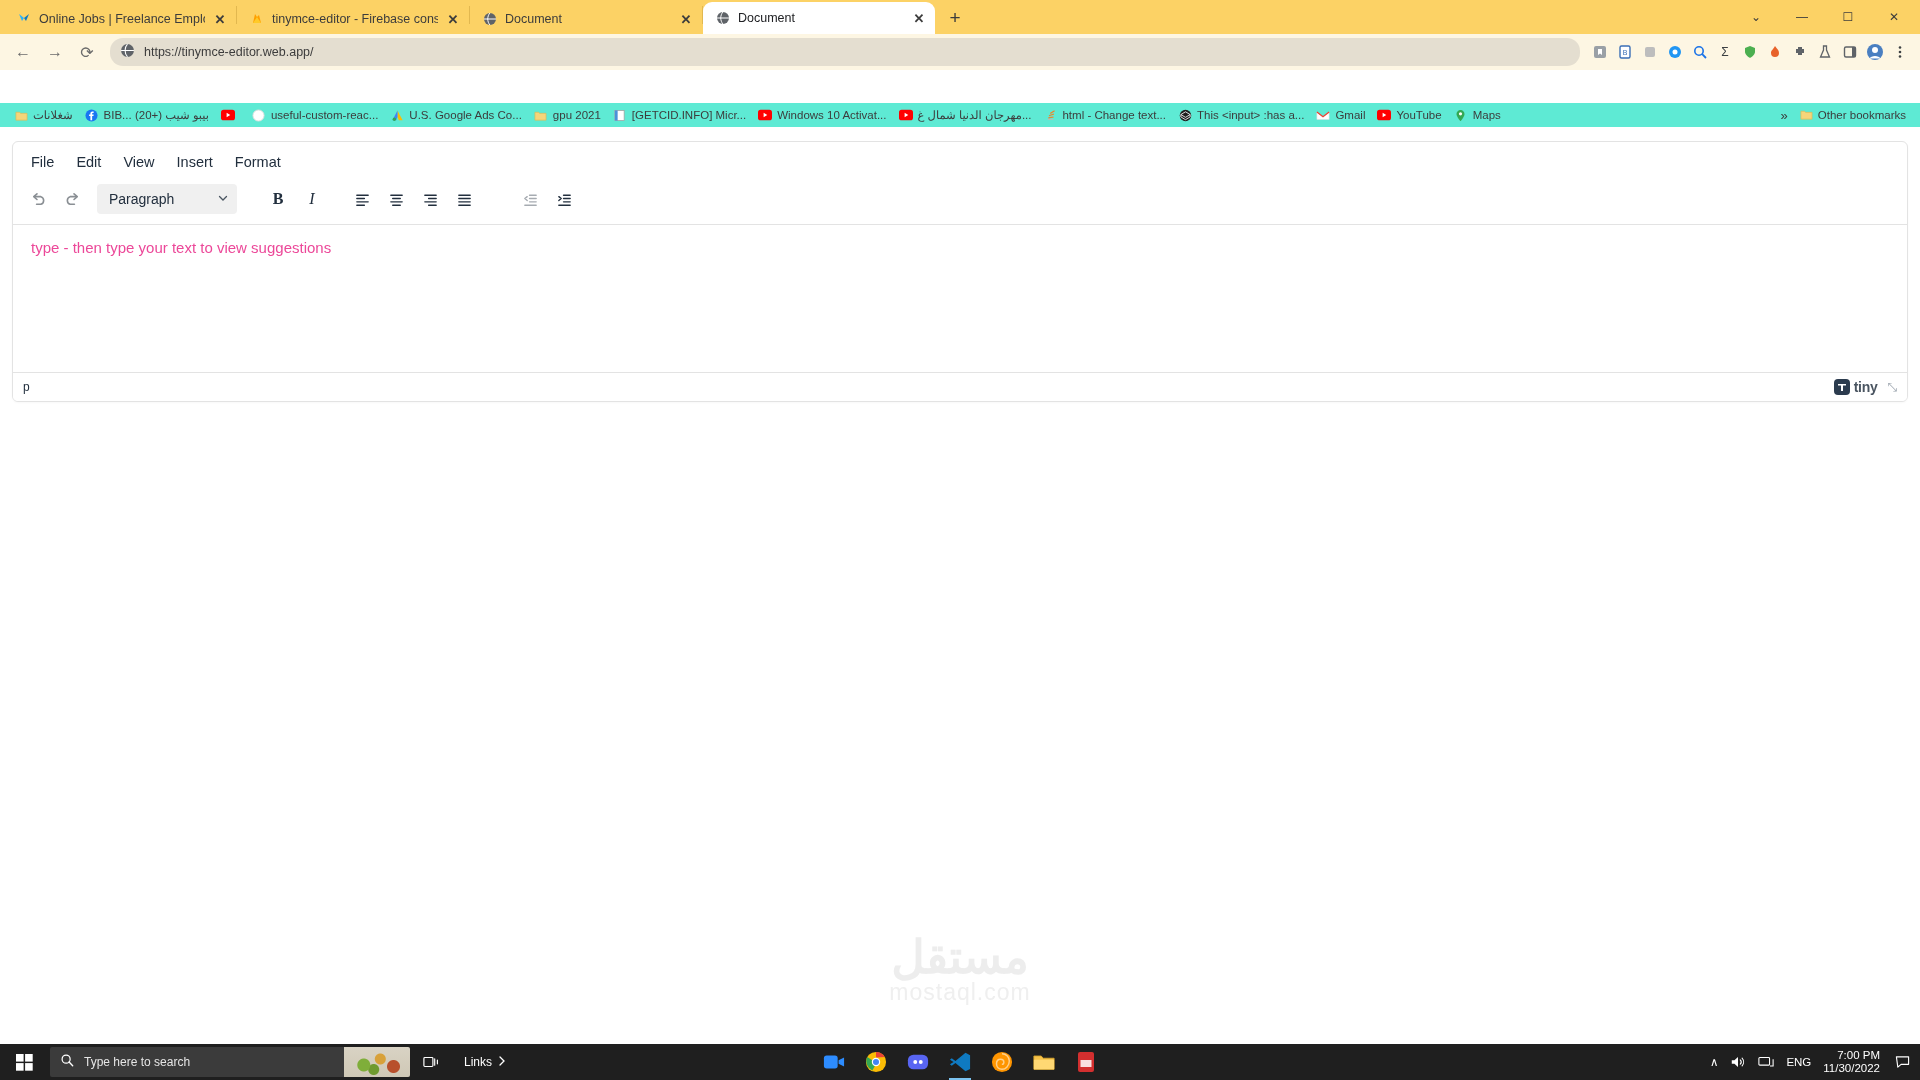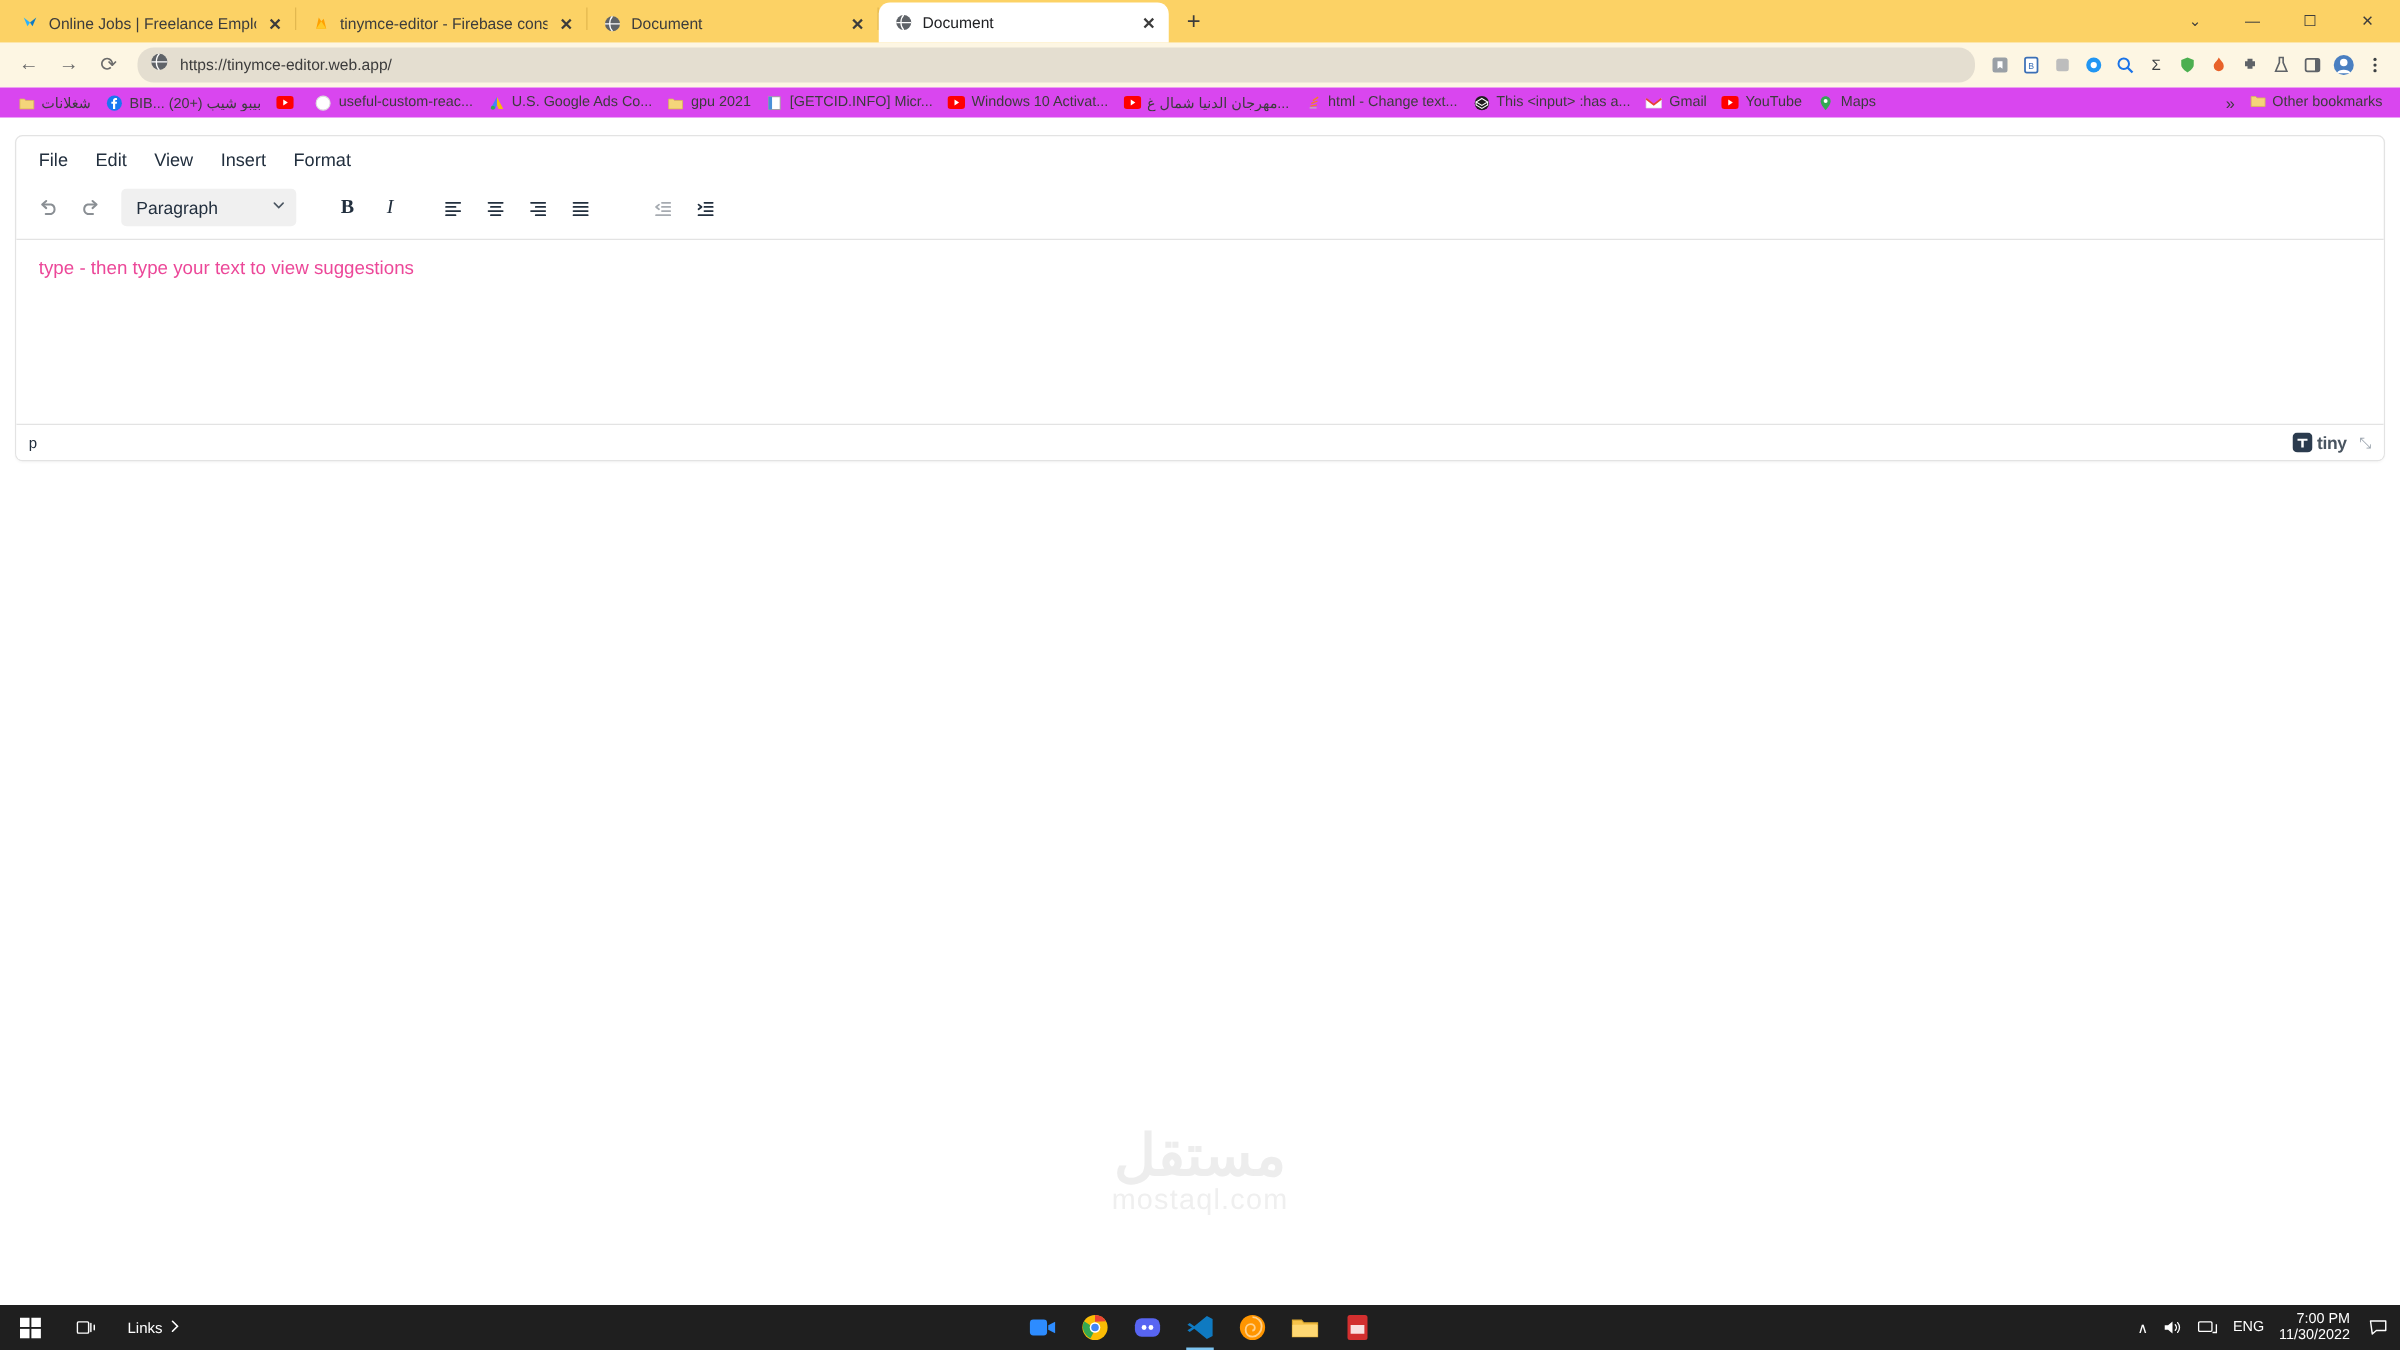--- a/index.html
+++ b/index.html
@@ -57,22 +57,22 @@
     display:flex;align-items:center;padding:1px 10px;gap:9px;margin:0 6px;
     min-width:0;
   }
   .omnibox .url{
     font-size:12.5px;color:#3c3c3c;white-space:nowrap;overflow:hidden;
   }
   .ext-icons{display:flex;align-items:center;gap:1px;flex:0 0 auto;}
   .ext{width:24px;height:24px;display:flex;align-items:center;justify-content:center;}
 
   .bookmarks{
-    height:24px;background:#d946ef;display:flex;align-items:center;
-    padding:0 8px;gap:0px;font-size:11.5px;color:#3c3c3c;overflow:hidden;
+    height:24px;background:#5eead4;display:flex;align-items:center;
+    padding:0 8px;gap:0px;font-size:11.5px;color:#3c3c3c;overflow:hidden;margin-top:33px;
   }
   .bm{
     display:flex;align-items:center;gap:5px;padding:2px 6px;
     white-space:nowrap;max-width:140px;
   }
   .bm .bm-label{overflow:hidden;text-overflow:ellipsis;white-space:nowrap;font-size:11.5px;}
   .bm .bm-ico{width:14px;height:14px;flex:0 0 14px;display:flex;align-items:center;justify-content:center;}
   .bm-overflow{margin-left:auto;padding:0 6px;font-size:13px;color:#3c3c3c;display:flex;align-items:center;}
   .bm-other{display:flex;align-items:center;gap:5px;padding:2px 6px;white-space:nowrap;}
 
@@ -601,20 +601,30 @@
 <div class="taskbar">
   <div class="start">
     <svg width="17" height="17" viewBox="0 0 17 17">
         <rect x="0" y="0" width="7.6" height="7.6" fill="#ffffff"></rect>
         <rect x="9.1" y="0" width="7.6" height="7.6" fill="#ffffff"></rect>
         <rect x="0" y="9.1" width="7.6" height="7.6" fill="#ffffff"></rect>
         <rect x="9.1" y="9.1" width="7.6" height="7.6" fill="#ffffff"></rect>
       </svg>
   </div>
 
+  <div class="tb-search">
+    <span>
+      <svg width="14" height="14" viewBox="0 0 16 16">
+          <circle cx="7" cy="7" r="4.6" fill="none" stroke="#ffffff" stroke-width="1.4"></circle>
+          <path d="M10.4 10.4 L14.5 14.5" stroke="#ffffff" stroke-width="1.6" stroke-linecap="round"></path>
+        </svg>
+    </span>
+    <span class="ph">Type here to search</span>
+    <span class="food"></span>
+  </div>
 
   <div class="taskview">
     <svg width="18" height="16" viewBox="0 0 20 16">
         <rect x="1" y="3" width="10" height="10" rx="1" fill="none" stroke="#ffffff" stroke-width="1.3"></rect>
         <path d="M13 4.5v7M16 6v4" stroke="#ffffff" stroke-width="1.3" stroke-linecap="round"></path>
       </svg>
   </div>
 
   <div class="tb-links">
     <span>Links</span>

